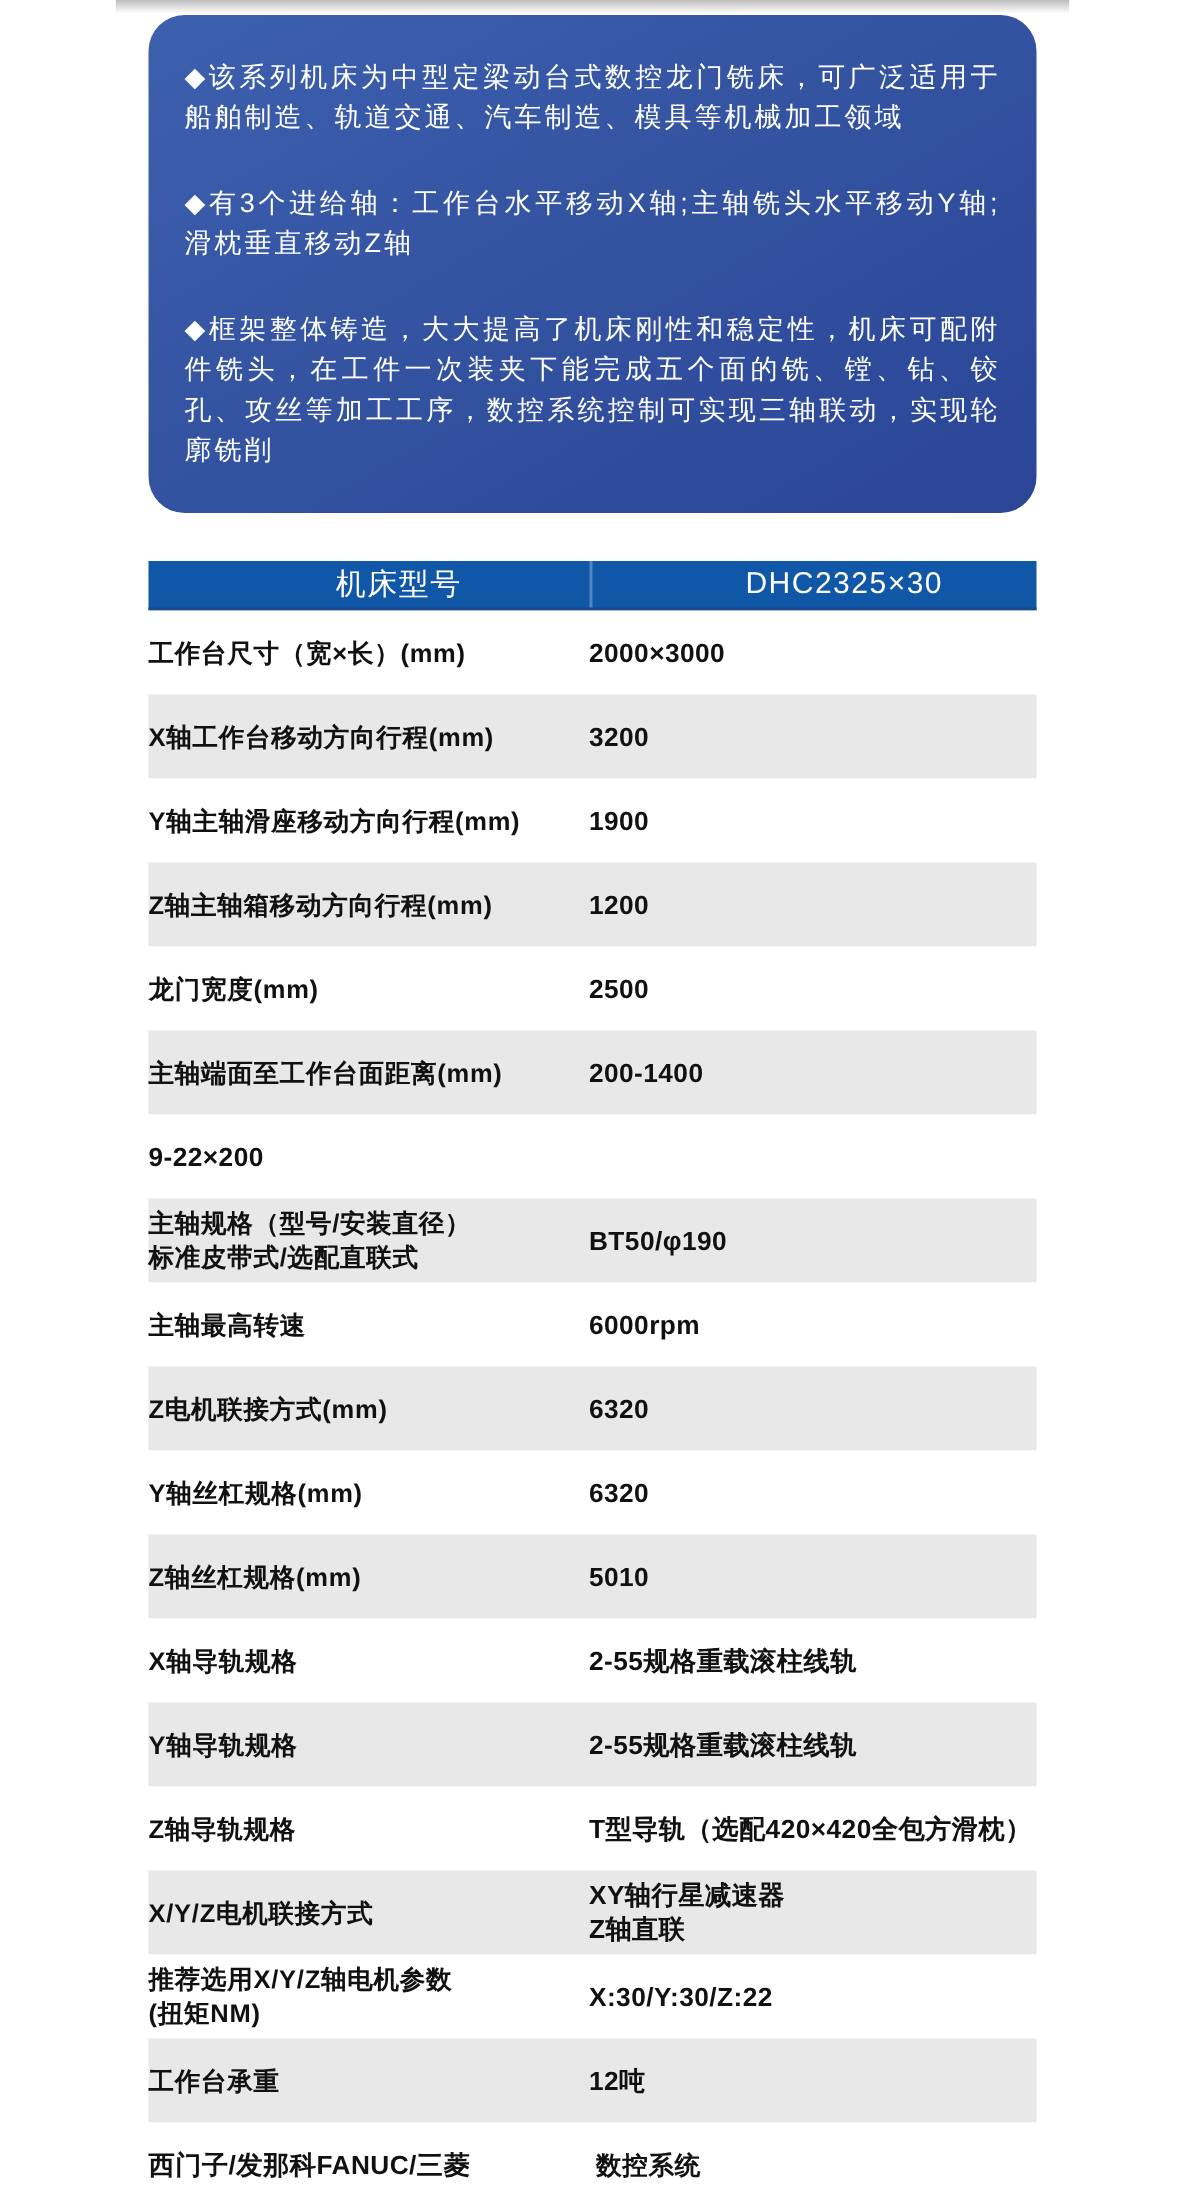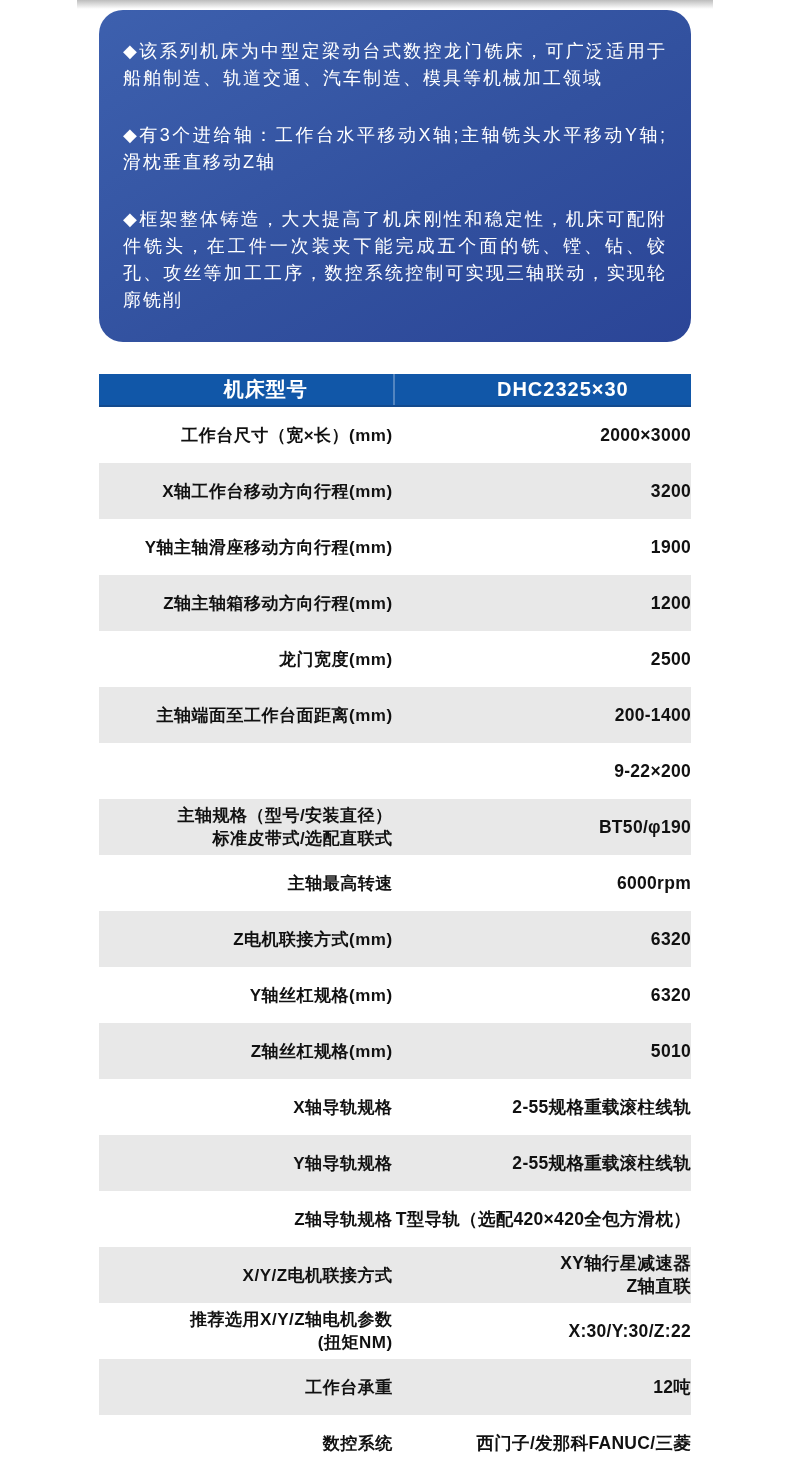--- a/index.html
+++ b/index.html
@@ -44,39 +44,39 @@
   .spec-header {
     display:flex;
     align-items:stretch;
     height:33px;
     background:var(--header-bg,#1157a8);
     border-bottom:2px solid #134a8e;
     color:var(--header-text,#ffffff);
   }
   .spec-header .cell {
     display:flex; align-items:center; justify-content:center;
-    font-size:20px; font-weight:700; letter-spacing:1px;padding-left:40px;
+    font-size:20px; font-weight:400; letter-spacing:1px;padding-left:40px;
   }
   .spec-header .cell.label { width:49.6%; }
   .spec-header .cell.value { flex:1;text-align:right; }
   .spec-header .vdivider {
     width:2px;
     background:rgba(255,255,255,0.28);
   }
 
   .spec-row {
     display:flex;
     height:56px;
     align-items:center;
     background:#ffffff;
   }
   .spec-row:nth-child(even) { background:var(--row-alt,#e8e8e8); }
   .spec-row .cell {
     display:flex; flex-direction:column;
-    align-items:flex-end; justify-content:center;
+    align-items:flex-start; justify-content:center;
     color:var(--text,#111111);
     text-align:center;
   }
   .spec-row .cell.label {
     width:49.6%;
     font-size:17px; font-weight:700;
     line-height:23px; letter-spacing:0.5px;
   }
   .spec-row .cell.value {
     flex:1;
@@ -242,23 +242,23 @@
         </div>
         <div class="spec-row">
           <div class="cell label">
             <div>工作台承重</div>
           </div>
           <div class="cell value">
             <div>12吨</div>
           </div>
         </div>
         <div class="spec-row">
+          <div class="cell value">
+            <div>西门子/发那科FANUC/三菱</div>
+          </div>
           <div class="cell label">
             <div>数控系统</div>
-          </div>
-          <div class="cell value">
-            <div>西门子/发那科FANUC/三菱</div>
           </div>
         </div>
       </div>
   </div>
 
 </div>
 
 </body></html>

